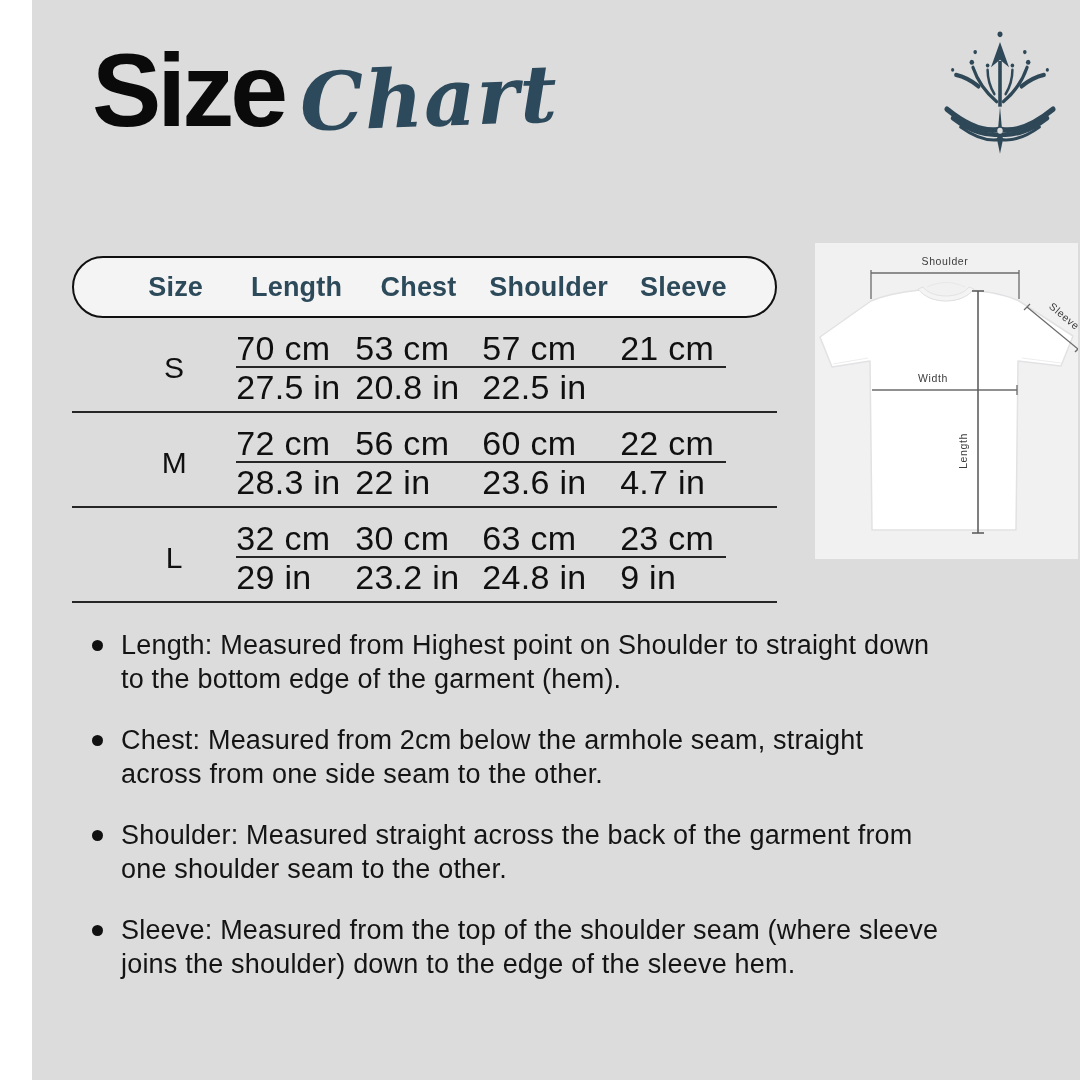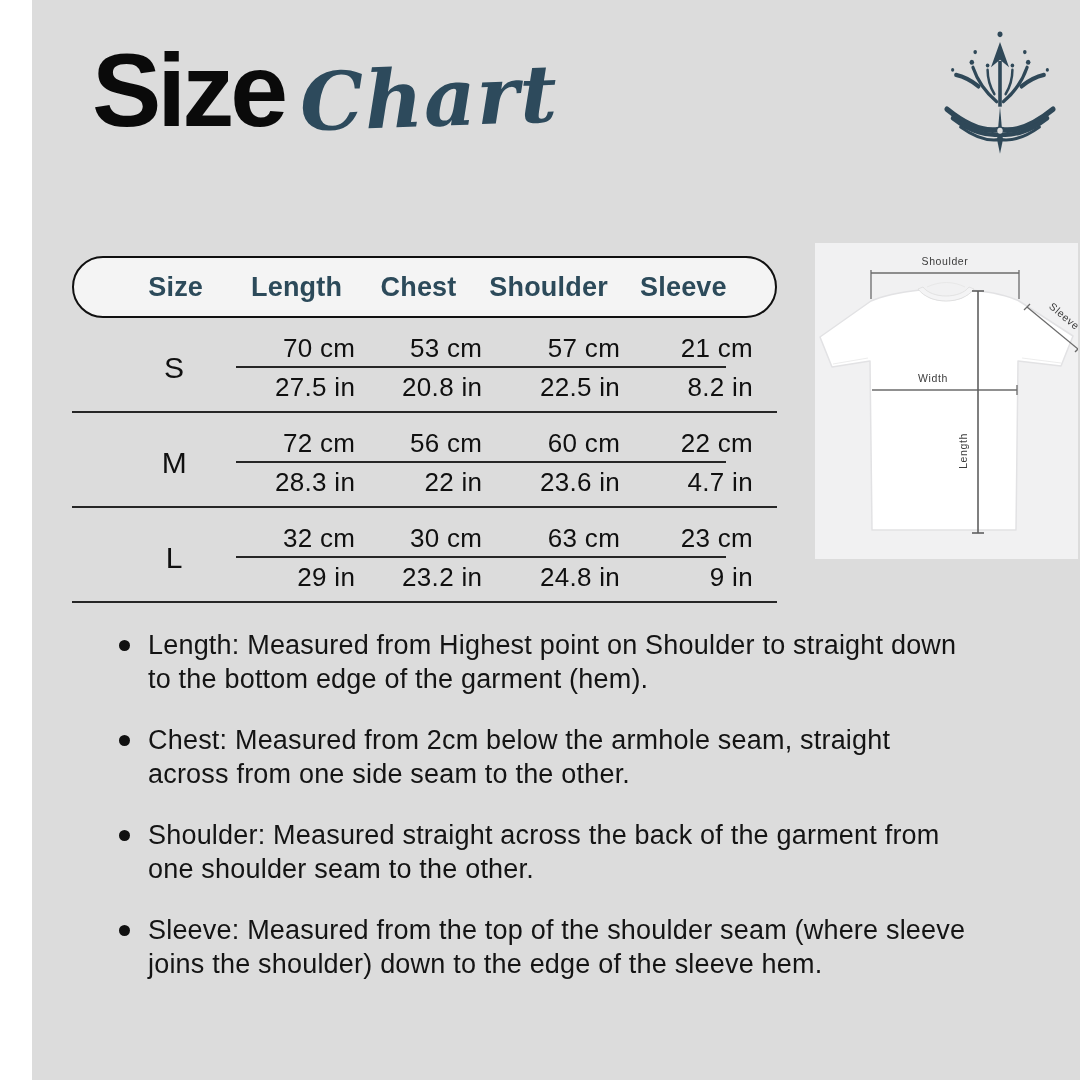--- a/index.html
+++ b/index.html
@@ -48,37 +48,37 @@
     border-bottom:2px solid #262626;
     padding:15px 0 9px 0;
   }
   .size-letter{
     align-self:center;text-align:center;padding-left:40px;
     font-size:30px;color:#101010;font-weight:400;
   }
   .vals{position:relative;}
   .val-line{display:grid;grid-template-columns:22% 23.5% 25.5% 29%;}
   .val-line span{
-    text-align:right;font-size:26px;color:#101010;letter-spacing:.3px;
+    text-align:left;font-size:34px;color:#101010;letter-spacing:.3px;
     line-height:30px;
   }
   .val-line span:nth-child(4){padding-right:24px;}
   .cm-divider{border-top:2px solid #262626;width:90.5%;margin:3px 0 4px 0;}
   
   .shirt-panel{
     position:absolute;left:783px;top:243px;width:263px;height:316px;
     background:#f1f1f2;
   }
   .shirt-panel svg{display:block;width:100%;height:100%;}
   .mlabel{
     font-family:"Liberation Sans", sans-serif;
     font-size:10.5px;fill:#3b3b3b;letter-spacing:.6px;
   }
   
-  .notes{position:absolute;left:87px;top:628px;width:960px;}
+  .notes{position:absolute;left:60px;top:628px;width:960px;}
   .note{display:flex;margin-bottom:27px;}
   .bullet{
     flex:0 0 auto;width:11px;height:11px;border-radius:50%;
     background:#111;margin:12px 18px 0 0;
   }
   .note-text{
     margin:0;font-size:27px;line-height:34px;color:#141414;
     letter-spacing:.2px;white-space:pre-line;
   }
 </style>
@@ -138,21 +138,20 @@
           <span>70 cm</span>
           <span>53 cm</span>
           <span>57 cm</span>
           <span>21 cm</span>
         </div>
         <div class="cm-divider"></div>
         <div class="val-line">
           <span>27.5 in</span>
           <span>20.8 in</span>
           <span>22.5 in</span>
-          <span>8.2 in</span>
         </div>
       </div>
     </div>
 
     <div class="size-row">
       <div class="size-letter">M</div>
       <div class="vals">
         <div class="val-line">
           <span>72 cm</span>
           <span>56 cm</span>

